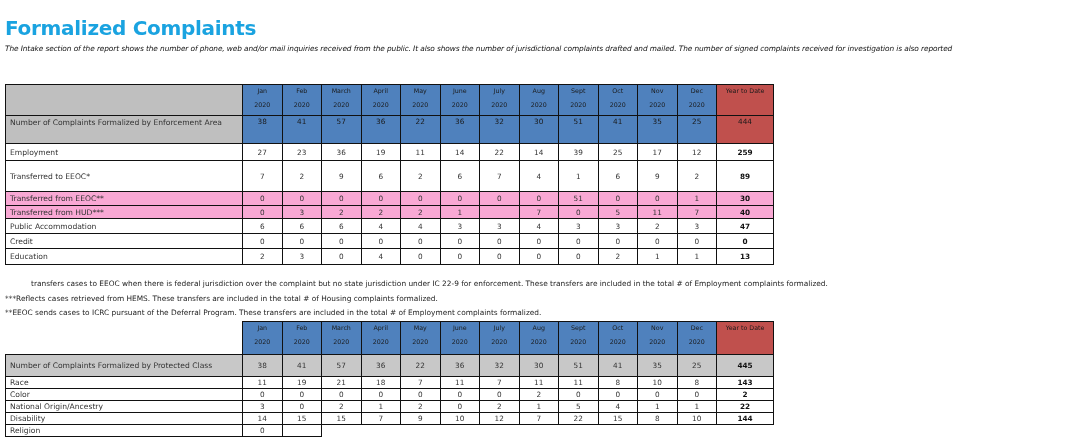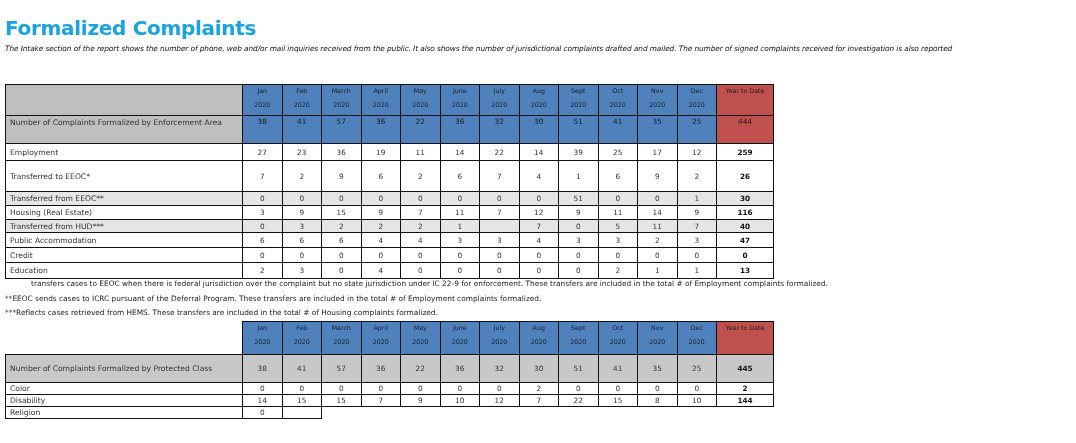--- a/index.html
+++ b/index.html
@@ -34,21 +34,21 @@
   }
   .hdr-ytd {
     background: #c0504d; color: #1a1a1a; font-weight: normal; font-size: 6.3px;
     text-align: center; vertical-align: top; padding-top: 2px;
   }
   .hdr-blank-gray { background: #bfbfbf; }
   .hdr-blank { border: none; background: #fff; }
   .count-row td.num { background: #4f81bd; vertical-align: top; color: #1a1a1a; padding-top: 1px; }
   .count-row td.ytd { background: #c0504d; vertical-align: top; color: #1a1a1a; font-weight: normal; padding-top: 1px; }
   .count-row td.lbl { background: #bfbfbf; white-space: normal; line-height: 12px; vertical-align: top; padding-top: 1px; }
-  .yellow td { background: #e5e5e5; }
+  .yellow td { background: #f9a8d4; }
   .gray-row td { background: #c8c8c8; }
   .footnotes {
     position: absolute; left: 5px; top: 277px; font-size: 7.4px; color: #222; line-height: 14.5px;
   }
   .footnotes .fn1 { padding-left: 26px; }
   .no-border { border: none !important; background: transparent !important; }
 </style>
 </head>
 <body>
 
@@ -130,54 +130,38 @@
         <td class="num">9</td>
         <td class="num">6</td>
         <td class="num">2</td>
         <td class="num">6</td>
         <td class="num">7</td>
         <td class="num">4</td>
         <td class="num">1</td>
         <td class="num">6</td>
         <td class="num">9</td>
         <td class="num">2</td>
-        <td class="ytd">26</td>
+        <td class="ytd">89</td>
       </tr>
       <tr class="yellow" style="height: 14px;">
         <td class="lbl">Transferred from EEOC**</td>
         <td class="num">0</td>
         <td class="num">0</td>
         <td class="num">0</td>
         <td class="num">0</td>
         <td class="num">0</td>
         <td class="num">0</td>
         <td class="num">0</td>
         <td class="num">0</td>
         <td class="num">51</td>
         <td class="num">0</td>
         <td class="num">0</td>
         <td class="num">1</td>
         <td class="ytd">30</td>
       </tr>
-      <tr style="height: 14px;">
-        <td class="lbl">Housing (Real Estate)</td>
-        <td class="num">3</td>
-        <td class="num">9</td>
-        <td class="num">15</td>
-        <td class="num">9</td>
-        <td class="num">7</td>
-        <td class="num">11</td>
-        <td class="num">7</td>
-        <td class="num">12</td>
-        <td class="num">9</td>
-        <td class="num">11</td>
-        <td class="num">14</td>
-        <td class="num">9</td>
-        <td class="ytd">116</td>
-      </tr>
       <tr class="yellow" style="height: 13px;">
         <td class="lbl">Transferred from HUD***</td>
         <td class="num">0</td>
         <td class="num">3</td>
         <td class="num">2</td>
         <td class="num">2</td>
         <td class="num">2</td>
         <td class="num">1</td>
         <td class="num"></td>
         <td class="num">7</td>
@@ -233,22 +217,22 @@
         <td class="num">2</td>
         <td class="num">1</td>
         <td class="num">1</td>
         <td class="ytd">13</td>
       </tr>
     </tbody>
 </table>
 
 <div class="footnotes">
   <div class="fn1">transfers cases to EEOC when there is federal jurisdiction over the complaint but no state jurisdiction under IC 22-9 for enforcement. These transfers are included in the total # of Employment complaints formalized.</div>
+  <div>***Reflects cases retrieved from HEMS.  These transfers are included in the total # of Housing complaints formalized.</div>
   <div>**EEOC sends cases to ICRC pursuant of the Deferral Program.  These transfers are included in the total # of Employment complaints formalized.</div>
-  <div>***Reflects cases retrieved from HEMS.  These transfers are included in the total # of Housing complaints formalized.</div>
 </div>
 
 <table id="t2">
   <colgroup>
     <col style="width:237px">
     <col style="width:39.5px">
       <col style="width:39.5px">
       <col style="width:39.5px">
       <col style="width:39.5px">
     <col style="width:39.5px">
@@ -273,51 +257,83 @@
       <th class="hdr-month"><span>July</span><br><br><span>2020</span></th>
       <th class="hdr-month"><span>Aug</span><br><br><span>2020</span></th>
       <th class="hdr-month"><span>Sept</span><br><br><span>2020</span></th>
       <th class="hdr-month"><span>Oct</span><br><br><span>2020</span></th>
       <th class="hdr-month"><span>Nov</span><br><br><span>2020</span></th>
       <th class="hdr-month"><span>Dec</span><br><br><span>2020</span></th>
       <th class="hdr-ytd">Year to Date</th>
     </tr>
   </thead>
   <tbody id="t2-body">
-      <tr class="gray-row" style="height: 28px;">
+      <tr class="gray-row" style="height: 22px;">
         <td class="lbl">Number of Complaints Formalized by Protected Class</td>
         <td class="num">38</td>
         <td class="num">41</td>
         <td class="num">57</td>
         <td class="num">36</td>
         <td class="num">22</td>
         <td class="num">36</td>
         <td class="num">32</td>
         <td class="num">30</td>
         <td class="num">51</td>
         <td class="num">41</td>
         <td class="num">35</td>
         <td class="num">25</td>
         <td class="ytd">445</td>
       </tr>
       <tr style="height: 12px;">
+        <td class="lbl">Race</td>
+        <td class="num">11</td>
+        <td class="num">19</td>
+        <td class="num">21</td>
+        <td class="num">18</td>
+        <td class="num">7</td>
+        <td class="num">11</td>
+        <td class="num">7</td>
+        <td class="num">11</td>
+        <td class="num">11</td>
+        <td class="num">8</td>
+        <td class="num">10</td>
+        <td class="num">8</td>
+        <td class="ytd">143</td>
+      </tr>
+      <tr style="height: 12px;">
         <td class="lbl">Color</td>
         <td class="num">0</td>
         <td class="num">0</td>
         <td class="num">0</td>
         <td class="num">0</td>
         <td class="num">0</td>
         <td class="num">0</td>
         <td class="num">0</td>
         <td class="num">2</td>
         <td class="num">0</td>
         <td class="num">0</td>
         <td class="num">0</td>
         <td class="num">0</td>
         <td class="ytd">2</td>
+      </tr>
+      <tr style="height: 12px;">
+        <td class="lbl">National Origin/Ancestry</td>
+        <td class="num">3</td>
+        <td class="num">0</td>
+        <td class="num">2</td>
+        <td class="num">1</td>
+        <td class="num">2</td>
+        <td class="num">0</td>
+        <td class="num">2</td>
+        <td class="num">1</td>
+        <td class="num">5</td>
+        <td class="num">4</td>
+        <td class="num">1</td>
+        <td class="num">1</td>
+        <td class="ytd">22</td>
       </tr>
       <tr style="height: 12px;">
         <td class="lbl">Disability</td>
         <td class="num">14</td>
         <td class="num">15</td>
         <td class="num">15</td>
         <td class="num">7</td>
         <td class="num">9</td>
         <td class="num">10</td>
         <td class="num">12</td>

